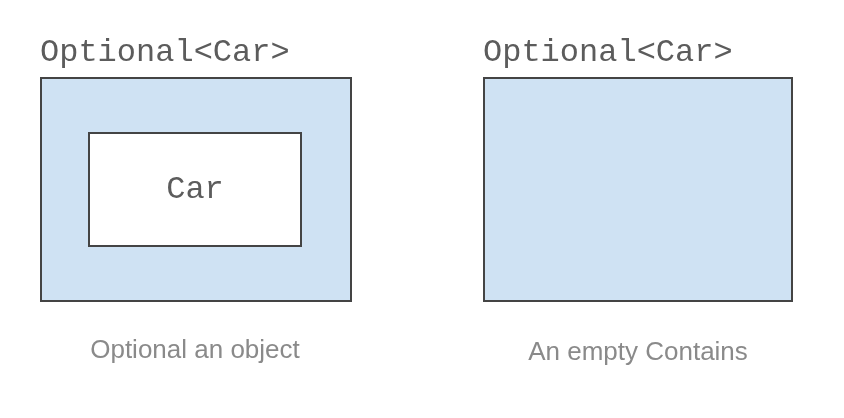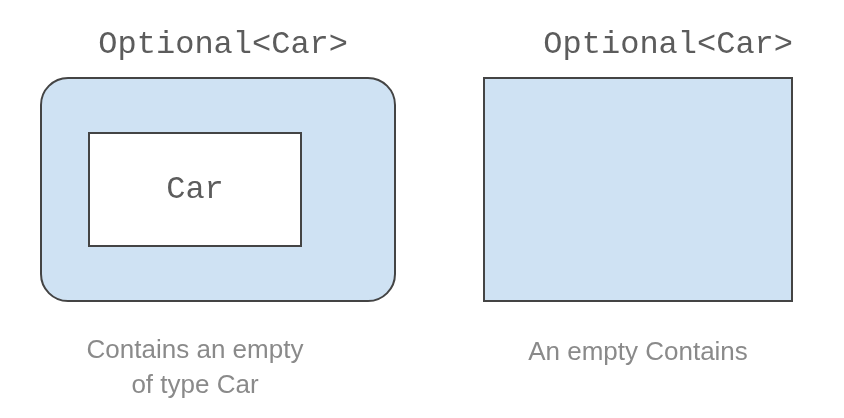--- a/index.html
+++ b/index.html
@@ -14,24 +14,24 @@
     background: var(--background, #ffffff);
     overflow: hidden;
     font-family: "Liberation Sans", "DejaVu Sans", sans-serif;
   }
   .abs { position: absolute; }
   .mono {
     font-family: "Liberation Mono", "DejaVu Sans Mono", monospace;
     color: var(--code-text, #5c5c5c);
   }
   .fig-title {
-    top: 28px;
+    top: 36px;
     font-size: 32px;
     line-height: 34px;
-    text-align: right;
+    text-align: left;
     white-space: nowrap;
   }
   .outer-box {
     top: 77px;
     height: 225px;
     box-sizing: border-box;
     background: var(--box-fill, #cfe2f3);
     border: 2px solid var(--box-border, #444444);
   }
   .inner-box {
@@ -53,39 +53,38 @@
   .caption {
     font-size: 26px;
     line-height: 35px;
     color: var(--caption-text, #8a8a8a);
     text-align: center;
   }
   .caption-left  { left: 35px;  top: 332px; width: 320px; }
   .caption-right { left: 483px; top: 334px; width: 310px; }
   .title-left  { left: 40px;  width: 308px; }
   .title-right { left: 483px; width: 310px; }
-  .box-left  { left: 40px;  width: 356px; border-radius: 28px; }
+  .box-left  { left: 40px;  width: 312px; }
   .box-right { left: 483px; width: 310px; }
 </style>
 </head>
 <body>
 
 <div class="canvas">
 
   <div class="abs mono fig-title title-left">Optional&lt;Car&gt;</div>
 
   <div class="abs outer-box box-left">
     <div class="abs inner-box">
       <span class="mono car-label">Car</span>
     </div>
   </div>
 
   <div class="abs caption caption-left">
-    <div>Contains an empty</div>
-    <div>of type Car</div>
+    <div>Optional an object</div>
   </div>
 
   <div class="abs mono fig-title title-right">Optional&lt;Car&gt;</div>
 
   <div class="abs outer-box box-right"></div>
 
   <div class="abs caption caption-right">An empty Contains</div>
 
 </div>
 

